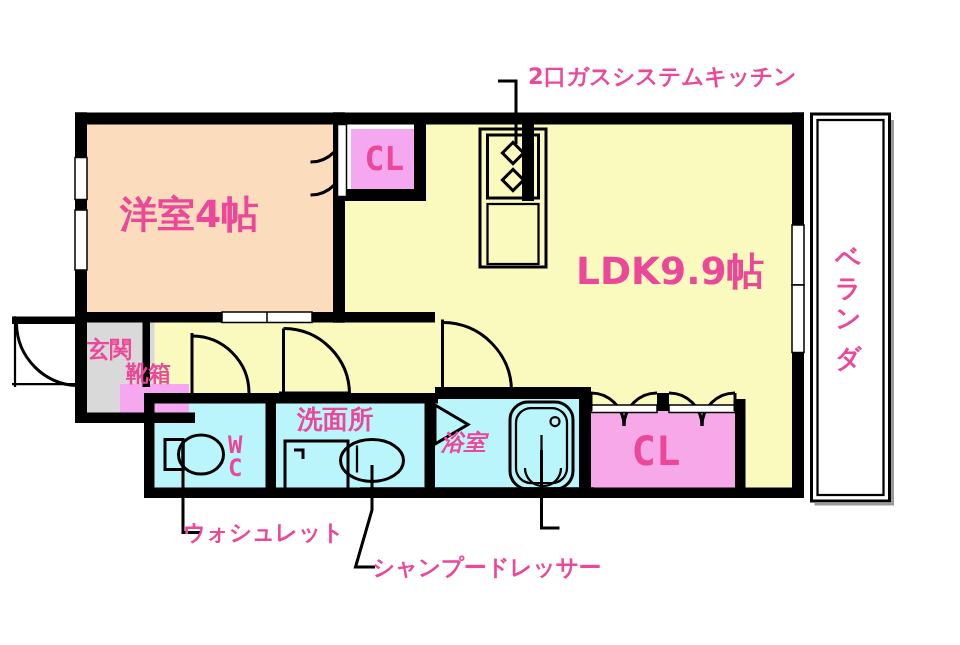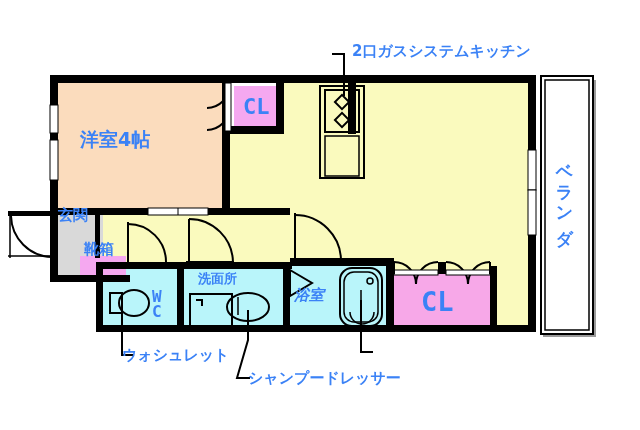--- a/index.html
+++ b/index.html
@@ -23,30 +23,30 @@
     position: absolute;
     left: 0;
     top: 0;
     width: 640px;
     height: 430px;
     display: block;
   }
   .lbl {
     position: absolute;
     white-space: nowrap;
-    color: #3b82f6;
+    color: #ec4899;
     font-weight: bold;
     line-height: 1;
   }
   .room-name {
-    font-size: 19px;
+    font-size: 25px;
     letter-spacing: 0px;
   }
   .room-name-sm {
-    font-size: 13px;
+    font-size: 17px;
   }
   .room-name-xs {
     font-size: 15px;
   }
   .cl-label {
     font-size: 22px;
     font-family: "DejaVu Sans Mono", "Liberation Mono", monospace;
     font-weight: bold;
   }
   .cl-label-big {
@@ -256,22 +256,23 @@
 
       <path d="M 248 310 L 248 340 L 237 378 L 250 378"></path>
 
       <path d="M 361 300 L 361 352 L 373 352"></path>
     </g>
 
   </svg>
 
   <div class="lbl room-name" style="left:80px; top:130px;">洋室4帖</div>
 
-
-  <div class="lbl room-name-xs" style="left:58px; top:208px;">玄関</div>
+  <div class="lbl room-name" style="left:384px; top:168px;">LDK9.9帖</div>
+
+  <div class="lbl room-name-xs" style="left:58px; top:226px;">玄関</div>
 
   <div class="lbl room-name-sm" style="left:198px; top:272px;">洗面所</div>
 
   <div class="lbl room-name-xs" style="left:294px; top:288px;font-style:italic;">浴室</div>
 
   <div class="lbl vertical" style="left:556px; top:152px;">ベランダ</div>
 
   <div class="lbl cl-label" style="left:243px; top:96px;">CL</div>
 
   <div class="lbl cl-label-big" style="left:421px; top:288px;">CL</div>

